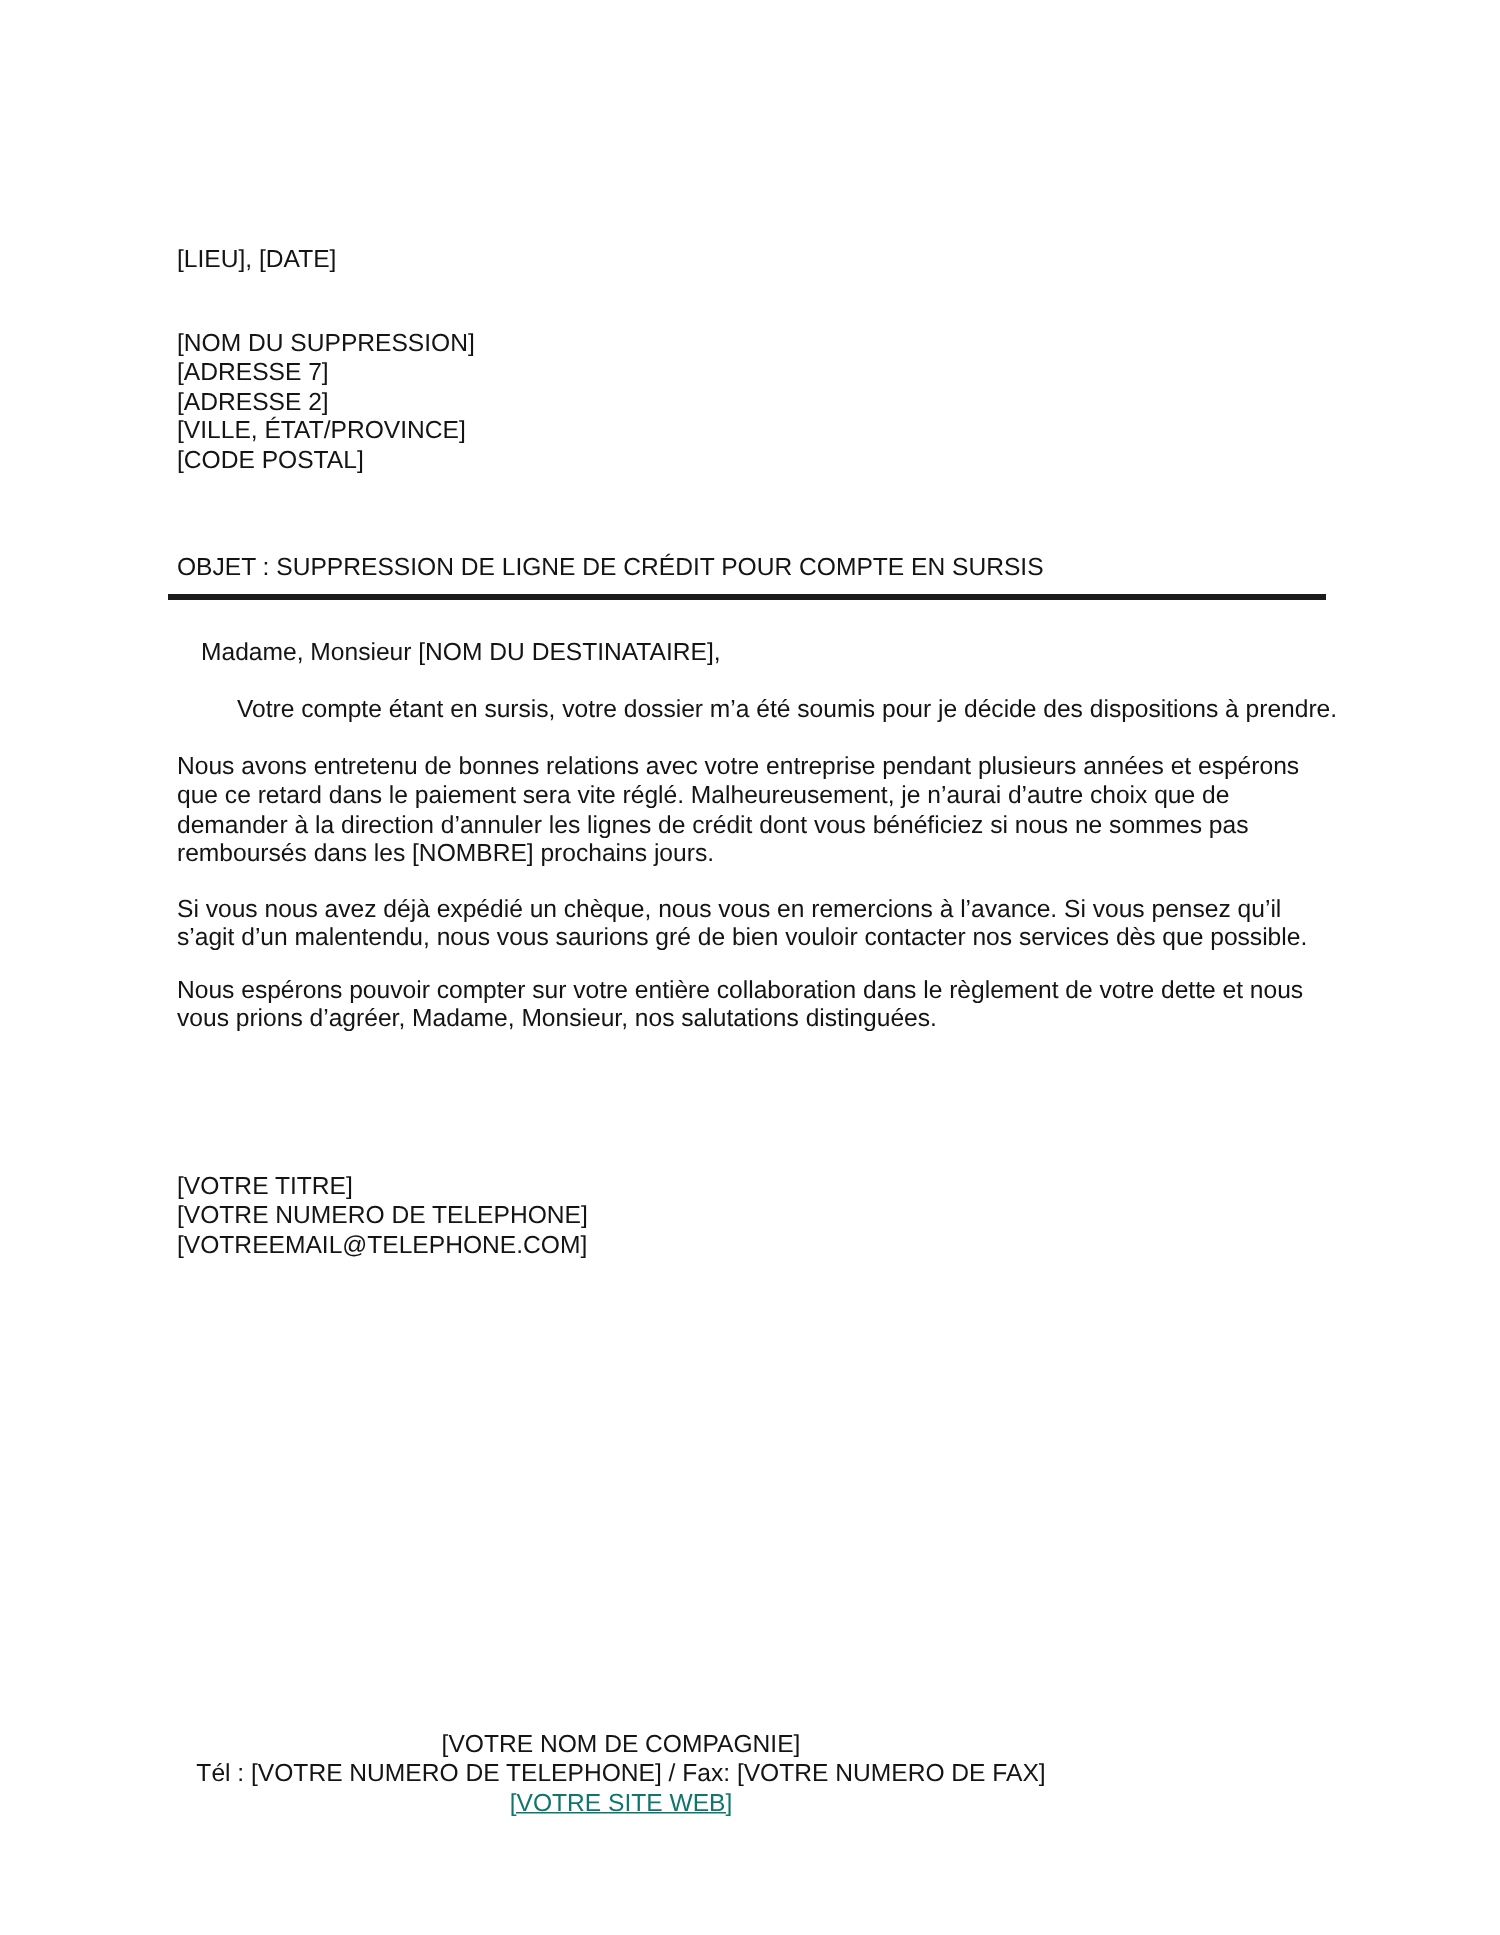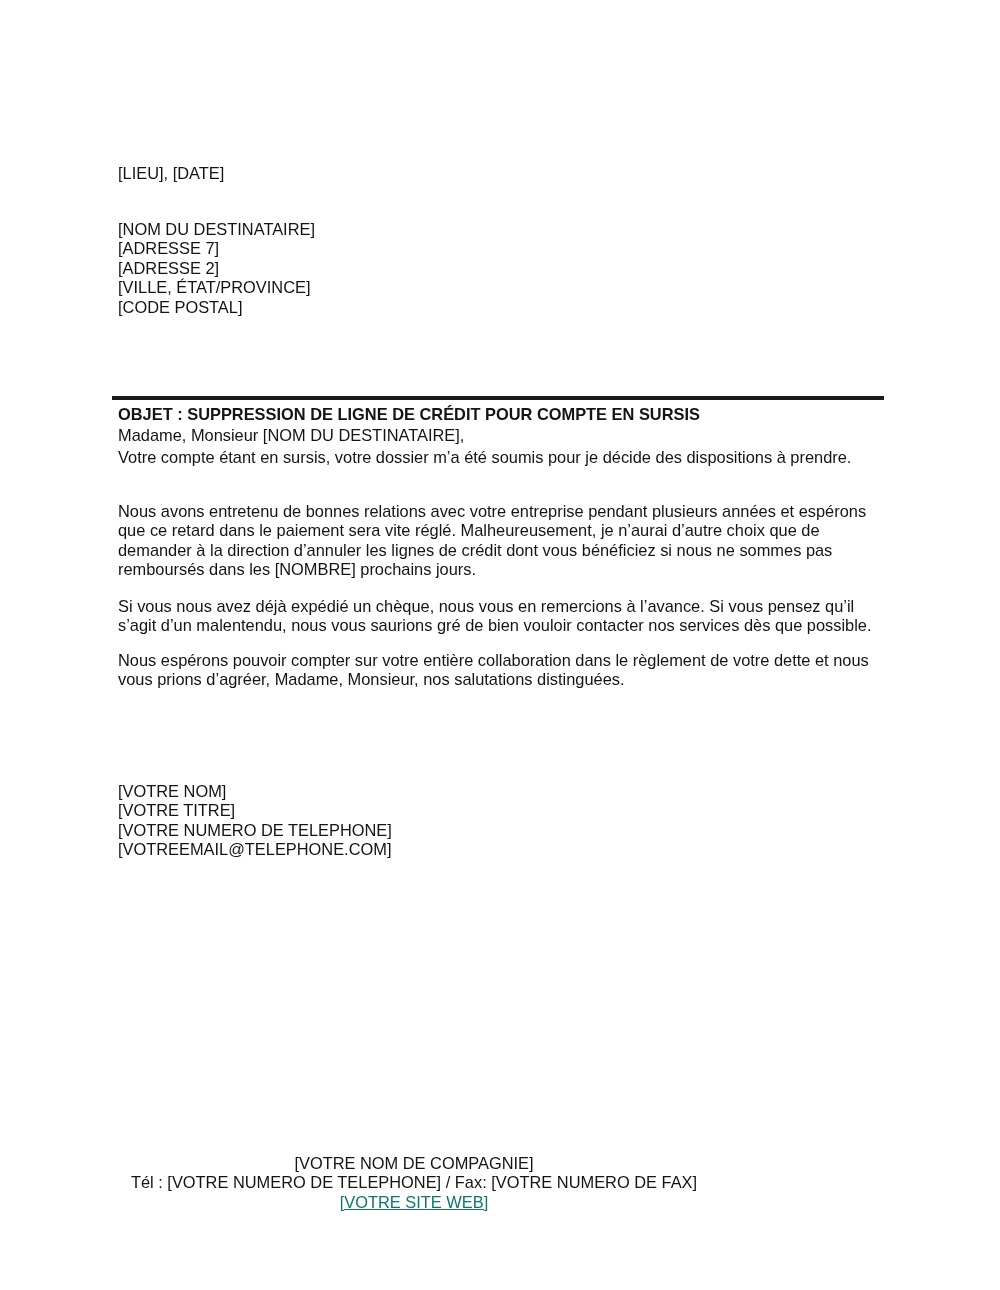--- a/index.html
+++ b/index.html
@@ -11,30 +11,30 @@
     font-family: "Liberation Sans", "DejaVu Sans", sans-serif;
     font-size: 16.4px;
     line-height: 19.4px;
     color: #141414;
     -webkit-font-smoothing: antialiased;
   }
   .abs { position: absolute; }
   .text-block { left: 118px; width: 766px; }
   .date-line { top: 164px; }
   .recipient-block { top: 220px; }
-  .subject-line { top: 369px; font-weight: bold; margin-top: 36px; }
+  .subject-line { top: 369px; font-weight: normal; }
   .subject-rule {
     left: 112px;
     top: 396px;
     width: 772px;
     height: 4px;
     background: #1b1b1b;
   }
-  .salutation { top: 426px; }
-  .para-1 { top: 448px; }
+  .salutation { top: 426px; margin-left: 16px; }
+  .para-1 { top: 464px; margin-left: 40px; }
   .para-2 { top: 502px; }
   .para-3 { top: 597px; }
   .para-4 { top: 651px; }
   .signature-block { top: 782px; }
   .footer-block {
     left: 0;
     top: 1154px;
     width: 828px;
     text-align: center;
   }
@@ -43,21 +43,21 @@
     text-decoration: underline;
     cursor: pointer;
   }
 </style>
 </head>
 <body>
 
 <div class="abs text-block date-line">[LIEU], [DATE]</div>
 
 <div class="abs text-block recipient-block">
-  <div>[NOM DU DESTINATAIRE]</div>
+  <div>[NOM DU SUPPRESSION]</div>
   <div>[ADRESSE 7]</div>
   <div>[ADRESSE 2]</div>
   <div>[VILLE, ÉTAT/PROVINCE]</div>
   <div>[CODE POSTAL]</div>
 </div>
 
 <div class="abs text-block subject-line">OBJET : SUPPRESSION DE LIGNE DE CRÉDIT POUR COMPTE EN SURSIS</div>
 
 <div class="abs subject-rule"></div>
 
@@ -65,21 +65,20 @@
 
 <p class="abs text-block para-1">Votre compte étant en sursis, votre dossier m’a été soumis pour je décide des dispositions à prendre.</p>
 
 <p class="abs text-block para-2">Nous avons entretenu de bonnes relations avec votre entreprise pendant plusieurs années et espérons que ce retard dans le paiement sera vite réglé. Malheureusement, je n’aurai d’autre choix que de demander à la direction d’annuler les lignes de crédit dont vous bénéficiez si nous ne sommes pas remboursés dans les [NOMBRE] prochains jours.</p>
 
 <p class="abs text-block para-3">Si vous nous avez déjà expédié un chèque, nous vous en remercions à l’avance. Si vous pensez qu’il s’agit d’un malentendu, nous vous saurions gré de bien vouloir contacter nos services dès que possible.</p>
 
 <p class="abs text-block para-4">Nous espérons pouvoir compter sur votre entière collaboration dans le règlement de votre dette et nous vous prions d’agréer, Madame, Monsieur, nos salutations distinguées.</p>
 
 <div class="abs text-block signature-block">
-  <div>[VOTRE NOM]</div>
   <div>[VOTRE TITRE]</div>
   <div>[VOTRE NUMERO DE TELEPHONE]</div>
   <div>[VOTREEMAIL@TELEPHONE.COM]</div>
 </div>
 
 <div class="abs footer-block">
   <div>[VOTRE NOM DE COMPAGNIE]</div>
   <div>Tél : [VOTRE NUMERO DE TELEPHONE] / Fax: [VOTRE NUMERO DE FAX]</div>
   <div>
     <a href="#">[VOTRE SITE WEB]</a>

